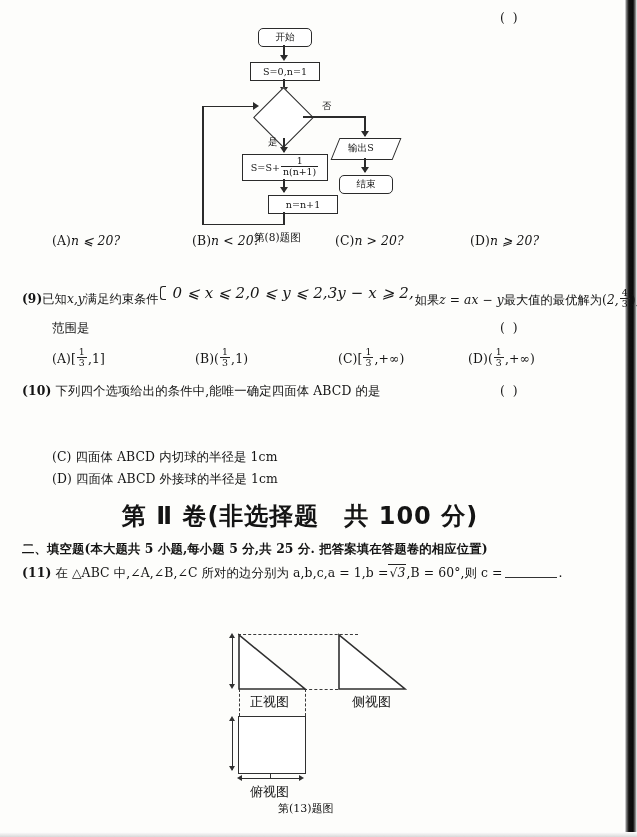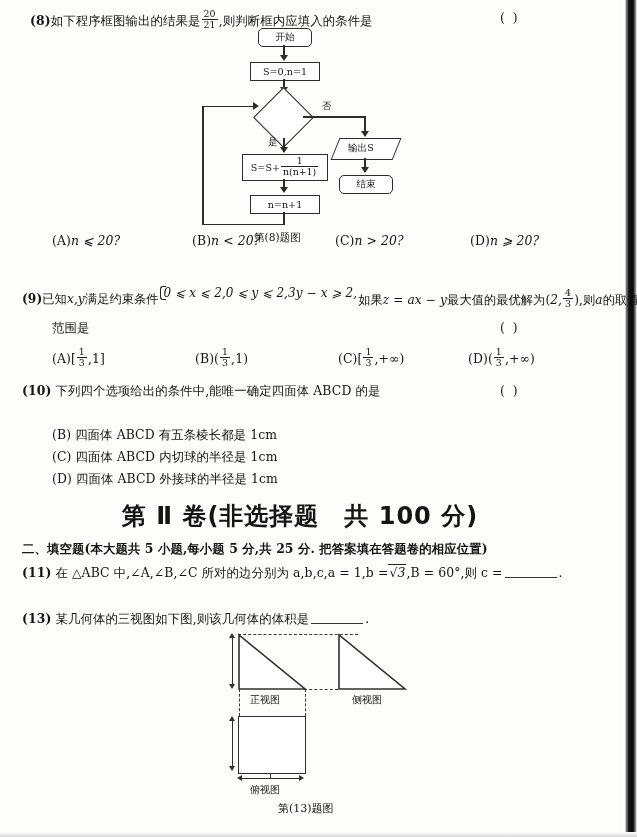--- a/index.html
+++ b/index.html
@@ -186,21 +186,21 @@
     height: 0;
     border-top: 1.5px dashed #3a3a3a;
   }
   .dash-v {
     position: absolute;
     width: 0;
     border-left: 1.5px dashed #3a3a3a;
   }
   .vlabel {
     position: absolute;
-    font-size: 10px;
+    font-size: 13px;
     white-space: nowrap;
   }
   .fig-cap {
     position: absolute;
     font-size: 11px;
     white-space: nowrap;
   }
   svg.tri { position: absolute; overflow: visible; }
 
   .dimline-v {
@@ -240,23 +240,23 @@
     border-top: 3.4px solid transparent;
     border-bottom: 3.4px solid transparent;
     border-left: 5.4px solid #303030;
   }
 
   
   .sys {
     display: inline-block;
     vertical-align: middle;
     position: relative;
-    font-size: 12px;
+    font-size: 15px;
     line-height: 16px;
-    padding-left: 4px;
+    padding-left: 13px;
     margin: 0 1px;
   }
   .sys::before {
     content: "";
     position: absolute;
     left: 0; top: 1px; bottom: 1px;
     width: 5px;
     border-left: 1.2px solid #222;
     border-top: 1.2px solid #222;
     border-bottom: 1.2px solid #222;
@@ -267,23 +267,20 @@
 </style>
 </head>
 <body>
 
 <div class="page">
   <div class="scan-gutter"></div>
   <div class="scan-bottom"></div>
 
   <div class="content">
 
-    <div class="line" style="left:30px; top:10px;">
-      <span class="q-num">(8)</span><span>如下程序框图输出的结果是</span><span class="frac"><span class="num">20</span><span class="den">21</span></span><span>,则判断框内应填入的条件是</span>
-    </div>
     <div class="line paren-blank" style="left:500px; top:10px;">( )</div>
 
     <div class="flow">
 
       <div class="fbox round" style="left:62px; top:0px; width:52px; height:17px;">
         <span>开始</span>
       </div>
       <div class="vline" style="left:87px; top:17px; height:13px;"></div>
       <div class="arr-d" style="left:83.5px; top:27px;"></div>
 
@@ -307,21 +304,21 @@
       <div class="fbox" style="left:46px; top:126px; width:84px; height:25px;">
         <span>S=S+</span>
           <span class="frac">
             <span class="num">1</span>
             <span class="den">n(n+1)</span>
           </span>
       </div>
       <div class="vline" style="left:87px; top:151px; height:13px;"></div>
       <div class="arr-d" style="left:83.5px; top:159px;"></div>
 
-      <div class="fbox" style="left:54px; top:167px; width:68px; height:17px;">
+      <div class="fbox" style="left:72px; top:167px; width:68px; height:17px;">
         <span>n=n+1</span>
       </div>
 
       <div class="vline" style="left:87px; top:184px; height:13px;"></div>
       <div class="hline" style="left:6px; top:195.5px; width:82px;"></div>
       <div class="vline" style="left:6px; top:78px; height:118px;"></div>
       <div class="hline" style="left:6px; top:77.5px; width:54px;"></div>
       <div class="arr-r" style="left:57px; top:74px;"></div>
 
       <div class="fpara" style="left:139px; top:110px; width:60px; height:20px;"></div>
@@ -367,44 +364,37 @@
     <div class="line" style="left:468px; top:348px;">
       <span>(D)</span><span>(</span><span class="frac"><span class="num">1</span><span class="den">3</span></span><span>,+∞</span><span>)</span>
     </div>
 
     <div class="line" style="left:22px; top:383px;">
       <span class="q-num">(10)</span>
       <span>下列四个选项给出的条件中,能唯一确定四面体 ABCD 的是</span>
     </div>
     <div class="line paren-blank" style="left:500px; top:383px;">( )</div>
 
-    <div class="line" style="left:52px; top:427px;">
-      <span>(B)</span> <span>四面体 ABCD 有五条棱长都是 1cm</span>
-    </div>
     <div class="line" style="left:52px; top:449px;">
       <span>(C)</span> <span>四面体 ABCD 内切球的半径是 1cm</span>
     </div>
     <div class="line" style="left:52px; top:471px;">
       <span>(D)</span> <span>四面体 ABCD 外接球的半径是 1cm</span>
     </div>
 
     <div class="big-head" style="top:500px;">第 Ⅱ 卷(非选择题　共 100 分)</div>
 
     <div class="line sec-head" style="left:22px; top:541px;">二、填空题(本大题共 5 小题,每小题 5 分,共 25 分. 把答案填在答题卷的相应位置)</div>
 
     <div class="line" style="left:22px; top:565px;">
       <span class="q-num">(11)</span>
       <span>在 △ABC 中,∠A,∠B,∠C 所对的边分别为 a,b,c,a = 1,b =</span><span class="sqrt">√<span>3</span></span><span>,B = 60°,则 c =</span><span class="blankline"></span><span>.</span>
     </div>
 
 
-    <div class="line" style="left:22px; top:611px;">
-      <span class="q-num">(13)</span>
-      <span>某几何体的三视图如下图,则该几何体的体积是</span><span class="blankline"></span><span>.</span>
-    </div>
 
     <div class="views">
 
       <div class="dash-h" style="left:12px; top:2px; width:120px;"></div>
 
       <div class="dash-h" style="left:78px; top:57px; width:34px;"></div>
 
       <svg class="tri" style="left:12px; top:2px;" width="68" height="56" viewBox="0 0 68 56">
         <polygon points="1,1 1,55 67,55" fill="#ffffff" stroke="#303030" stroke-width="1.6"></polygon>
       </svg>

